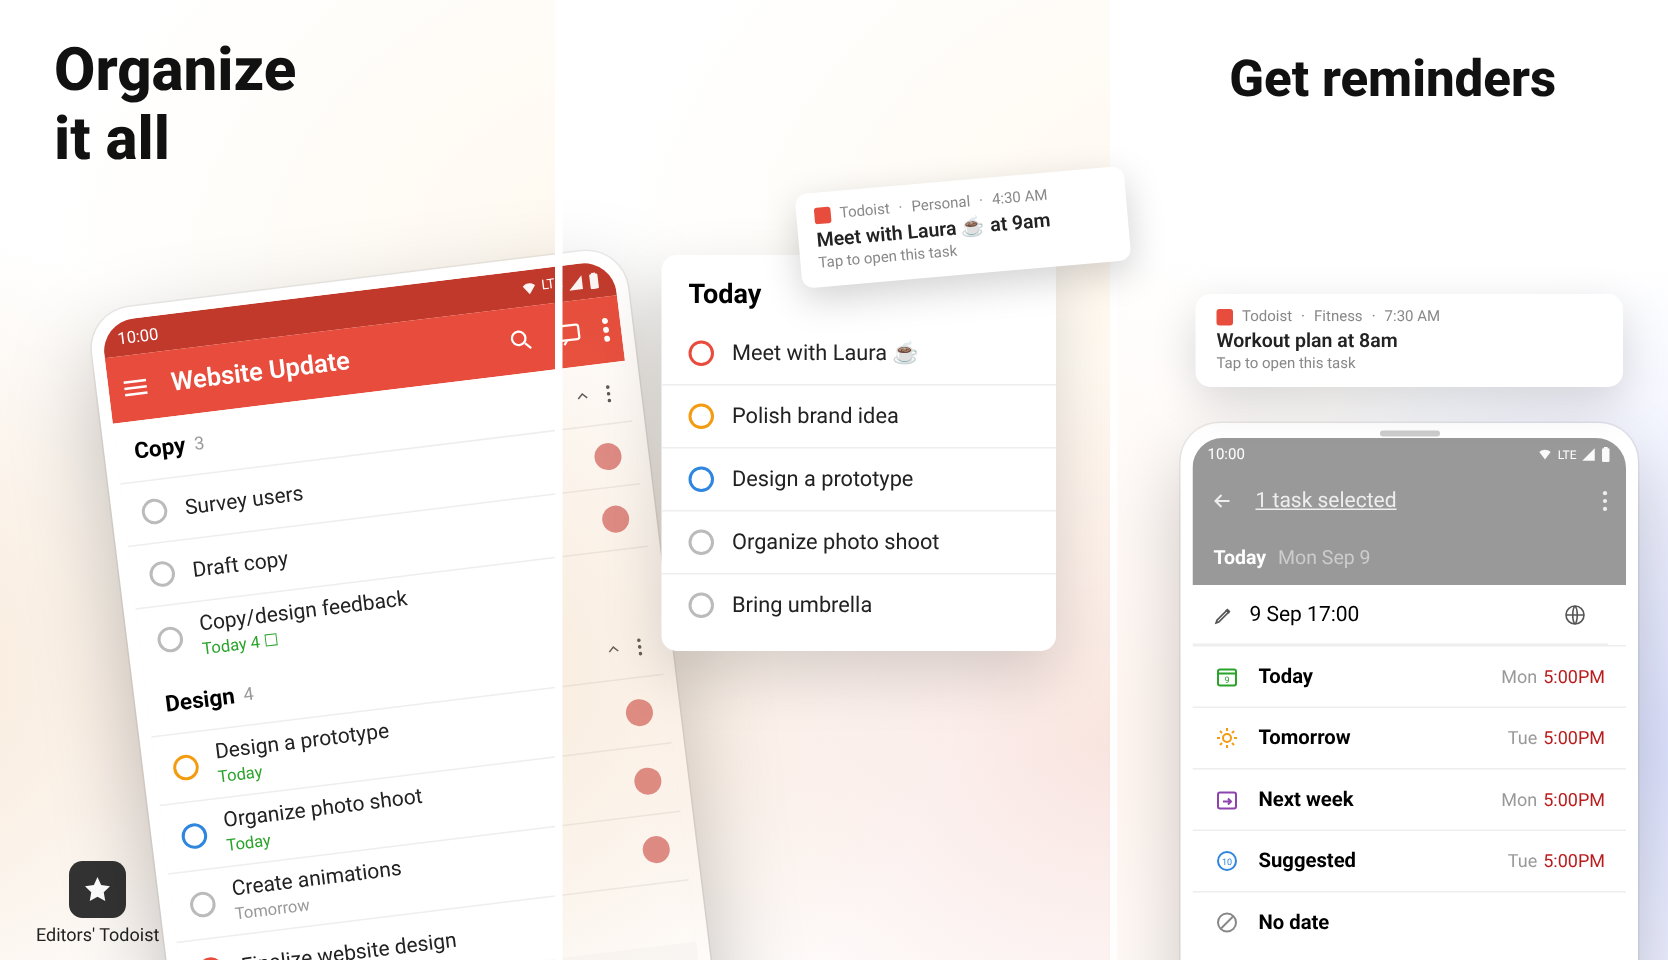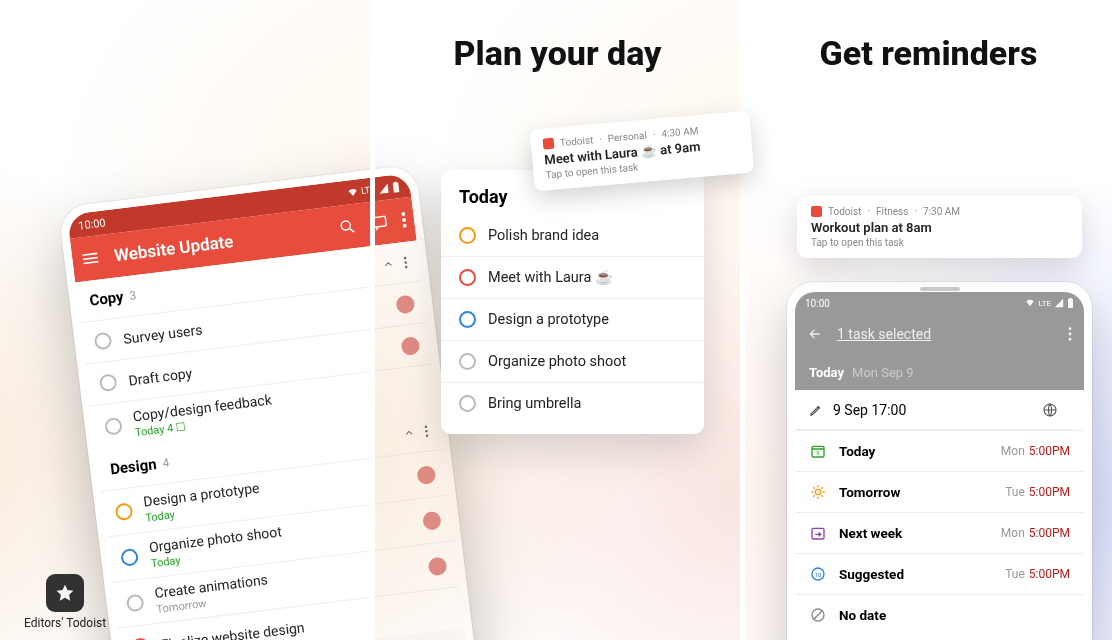--- a/index.html
+++ b/index.html
@@ -101,20 +101,24 @@
   .avclr2{background:#c22;}
   .avclr3{background:#fb3;}
   .statusicons{display:flex;align-items:center;gap:3px;}
   .statusicons svg{opacity:.95;}
 </style>
 </head>
 <body>
 
 <div class="panel panel1">
   <div class="bgwash"></div>
+  <div class="heading">
+    <span style="white-space:pre-line">Organize
+it all</span>
+  </div>
 
   <div class="editorschoice">
     <div class="badge">
       <svg width="20" height="20" viewBox="0 0 24 24" fill="#fff">
           <path d="M12 2l2.9 6.3L22 9.3l-5 4.9 1.2 7L12 17.8 5.8 21.2 7 14.2 2 9.3l7.1-1z"></path>
         </svg>
     </div>
     <div>Editors' Todoist</div>
   </div>
 
@@ -248,44 +252,43 @@
             <div>Finalize website design</div>
           </div>
       </div>
 
     </div>
   </div>
 </div>
 
 <div class="panel panel2">
   <div class="bgwash"></div>
-  <div class="heading">Plan your day</div>
 
   <div class="notif2">
     <div class="notif-meta">
       <span class="sq"></span>
       <span>Todoist</span>
       <span>·</span>
       <span>Personal</span>
       <span>·</span>
       <span>4:30 AM</span>
     </div>
     <div class="notif-title">Meet with Laura ☕ at 9am</div>
     <div class="notif-sub">Tap to open this task</div>
   </div>
 
   <div class="card2">
     <h3>Today</h3>
     <div class="todo">
+      <span class="circle" style="border-color:#e74c3c"></span>
+      <span>Meet with Laura ☕</span>
+    </div>
+    <div class="todo">
       <span class="circle" style="border-color:#f39c12"></span>
       <span>Polish brand idea</span>
-    </div>
-    <div class="todo">
-      <span class="circle" style="border-color:#e74c3c"></span>
-      <span>Meet with Laura ☕</span>
     </div>
     <div class="todo">
       <span class="circle" style="border-color:#2e86de"></span>
       <span>Design a prototype</span>
     </div>
     <div class="todo">
       <span class="circle"></span>
       <span>Organize photo shoot</span>
     </div>
     <div class="todo">

